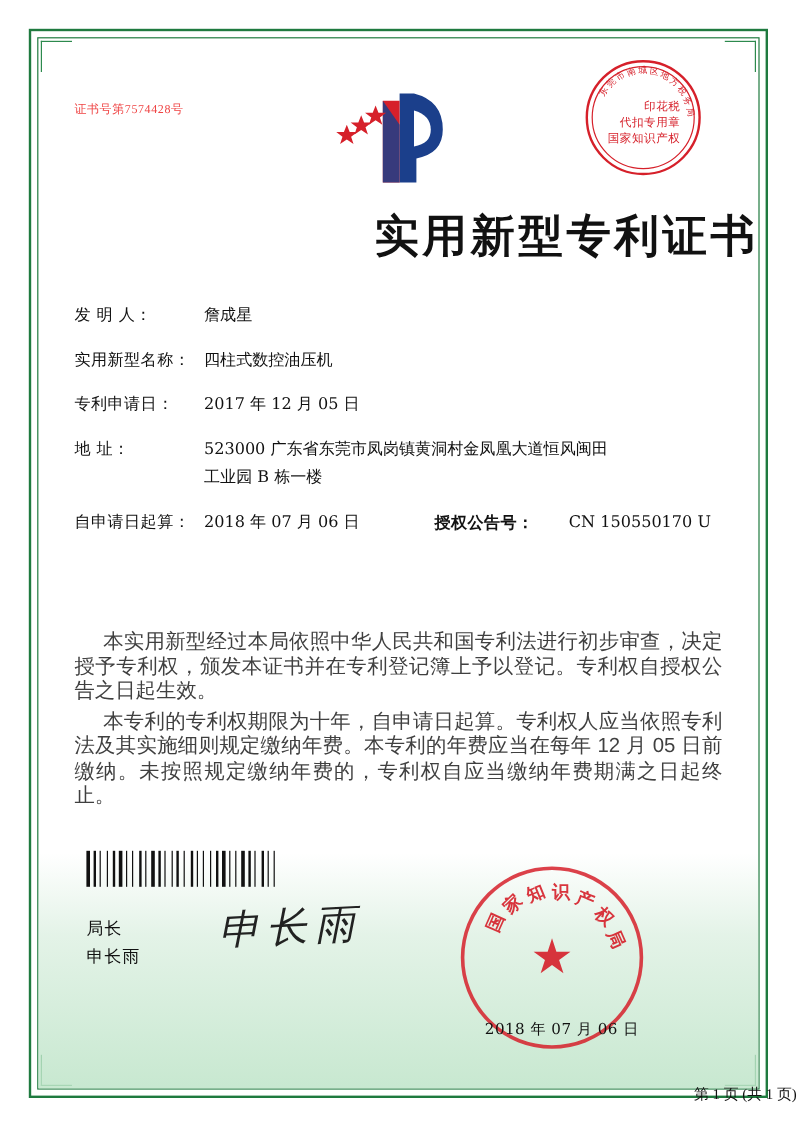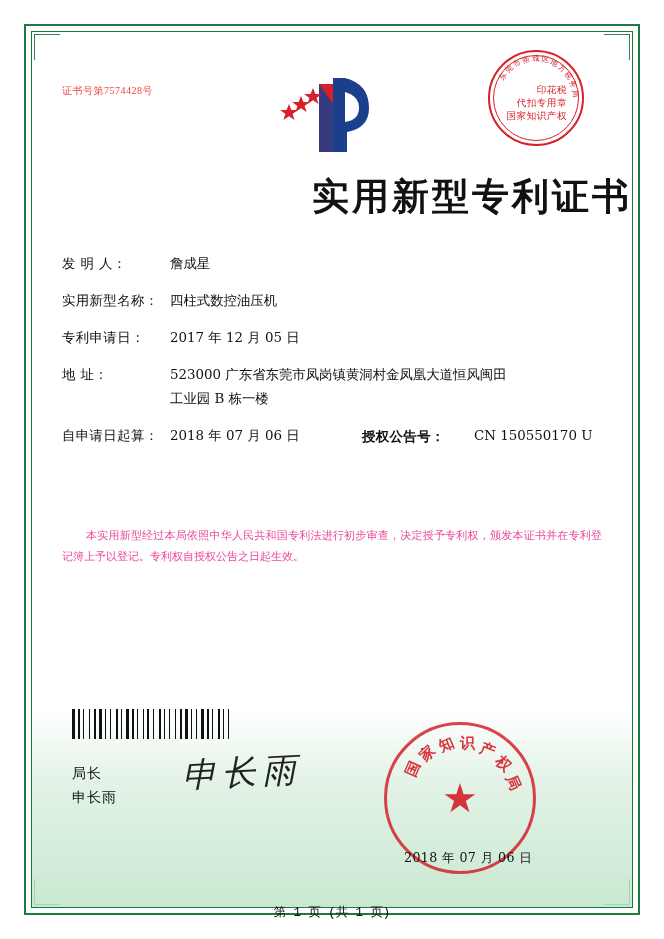--- a/index.html
+++ b/index.html
@@ -163,23 +163,23 @@
   }
   .field-row.with-right .right-value {
     position: absolute;
     left: 412px; top: 0;
   }
 
   
   .paragraphs {
     position: absolute;
     left: 30px; right: 30px; top: 493px;
-    font-size: 11px;
+    font-size: 17px;
     line-height: 20.5px;
-    color: #ec4899;
+    color: #404040;
     text-align: justify;
     font-family: Liberation Sans, sans-serif;
   }
   .paragraphs p {
     margin: 0 0 5px 0;
     text-indent: 24px;
   }
 
   
   .barcode {
@@ -267,24 +267,24 @@
     font-size: 12.6px;
     color: #111;
     letter-spacing: 0.4px;
     font-family: "DejaVu Serif", "Liberation Serif", serif;
   }
 
   
   .footer {
     position: absolute;
     left: 0; right: 0; bottom: 18px;
-    text-align: center;
+    text-align: right;
     font-size: 12.4px;
     color: #111;
-    font-family: Liberation Mono, monospace;
+    font-family: Liberation Serif, serif;
   }
 </style>
 </head>
 <body>
 
 <div class="page">
 
   <div class="border-outer"></div>
   <div class="border-inner"></div>
   <div class="corner tl"></div>
@@ -357,20 +357,21 @@
       <div class="field-row with-right">
         <span class="field-label">自申请日起算：</span><span class="field-value">2018 年 07 月 06 日</span>
         <span class="right-label">授权公告号：</span>
         <span class="right-value">CN 150550170 U</span>
       </div>
 
     </div>
 
     <div class="paragraphs">
       <p>本实用新型经过本局依照中华人民共和国专利法进行初步审查，决定授予专利权，颁发本证书并在专利登记簿上予以登记。专利权自授权公告之日起生效。</p>
+      <p>本专利的专利权期限为十年，自申请日起算。专利权人应当依照专利法及其实施细则规定缴纳年费。本专利的年费应当在每年 12 月 05 日前缴纳。未按照规定缴纳年费的，专利权自应当缴纳年费期满之日起终止。</p>
     </div>
 
     <div class="barcode">
         <i style="left: 0px; width: 3px;"></i>
         <i style="left: 6px; width: 2px;"></i>
         <i style="left: 11px; width: 1px;"></i>
         <i style="left: 17px; width: 1px;"></i>
         <i style="left: 22px; width: 2px;"></i>
         <i style="left: 27px; width: 3px;"></i>
         <i style="left: 33px; width: 1px;"></i>

